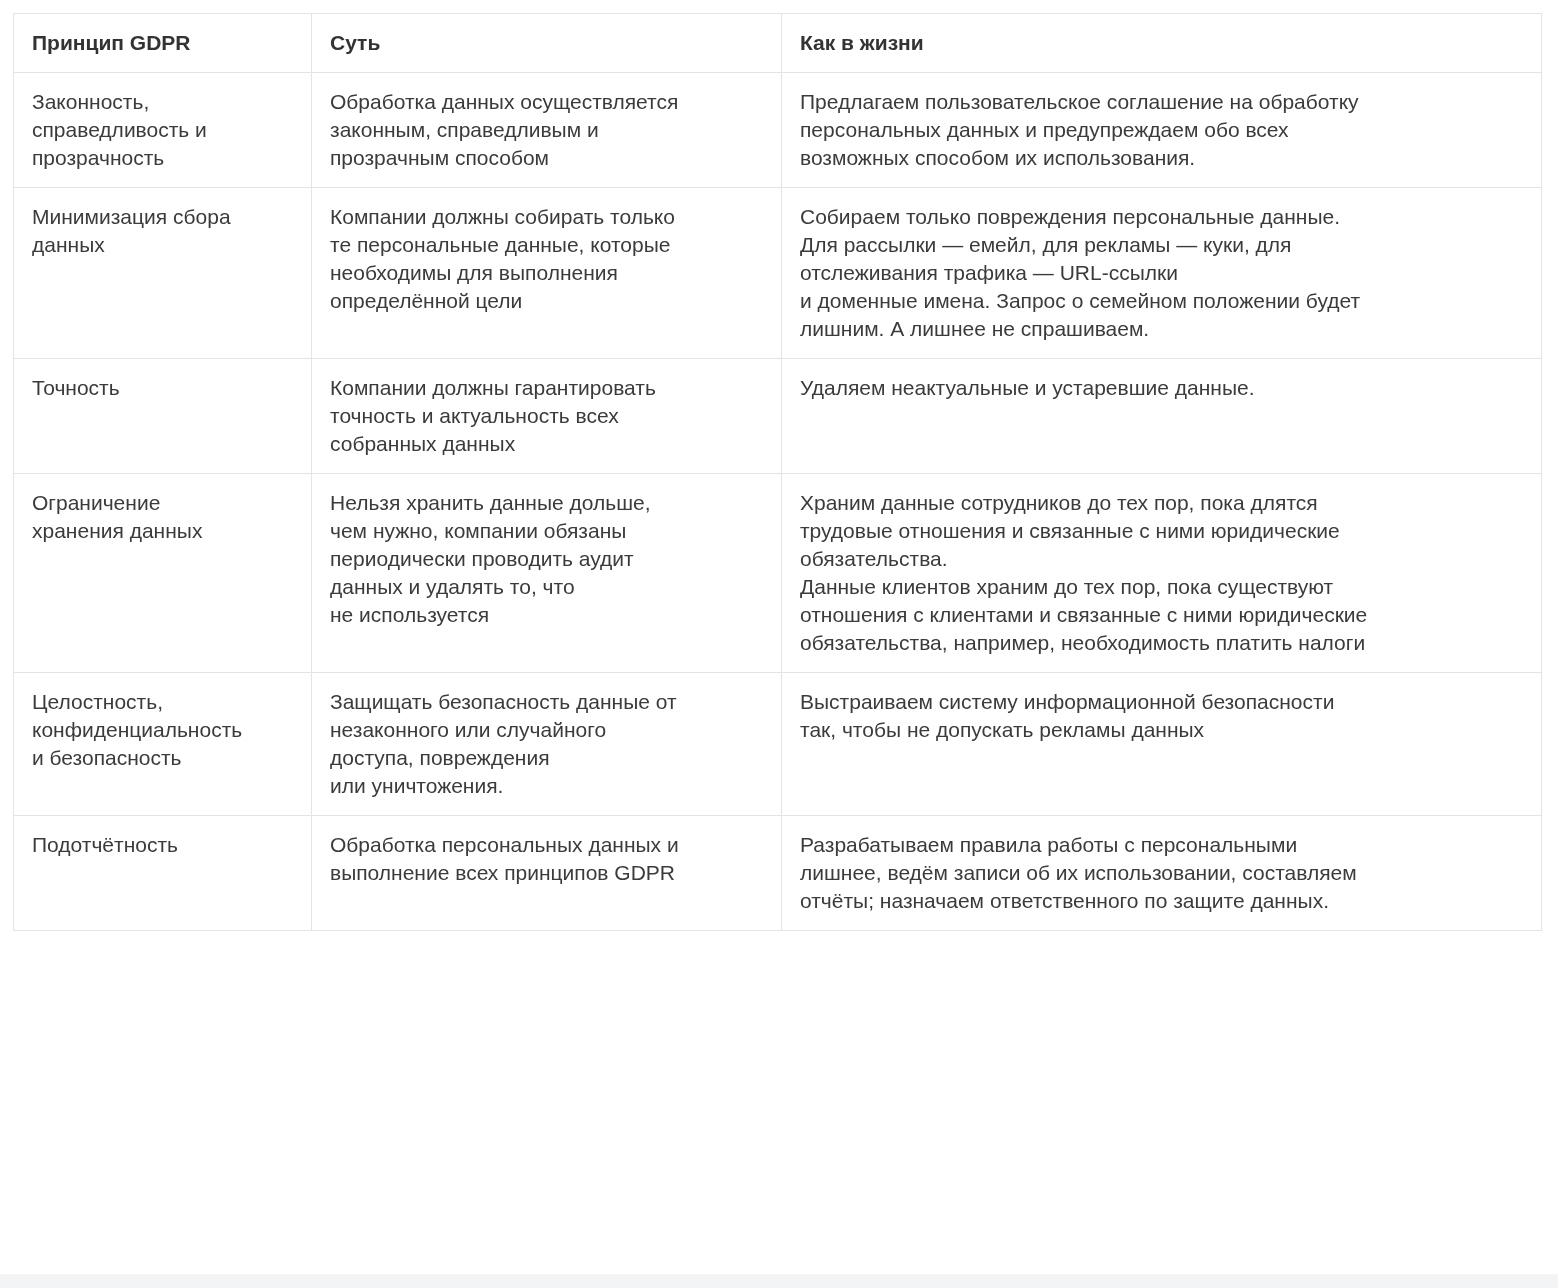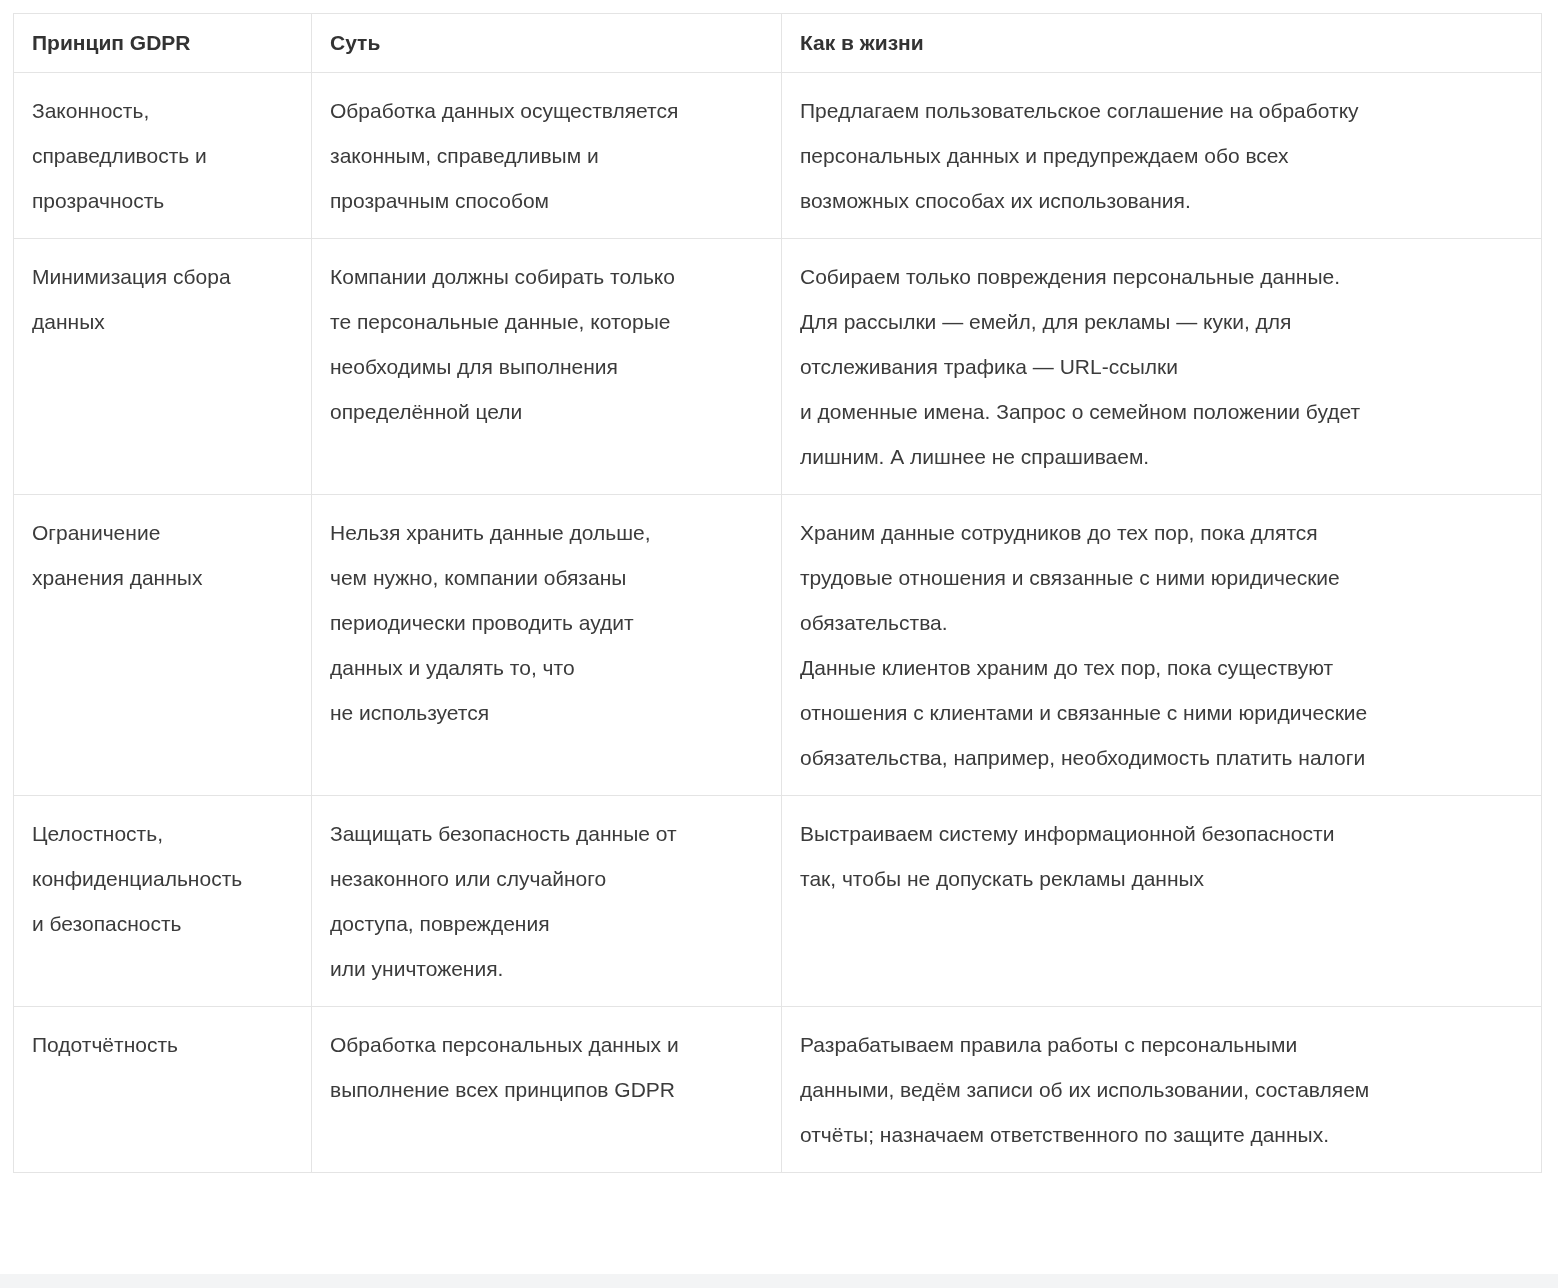--- a/index.html
+++ b/index.html
@@ -23,21 +23,21 @@
     border-collapse: collapse;
     table-layout: fixed;
   }
   table.gdpr th,
   table.gdpr td {
     border: 1px solid #e4e4e4;
     vertical-align: top;
     text-align: left;
     padding: 15px 18px 15px 18px;
     font-size: 21px;
-    line-height: 45px;
+    line-height: 28px;
     color: #3b3b3b;
     white-space: pre-line;
     overflow: hidden;
   }
   table.gdpr th {
     font-weight: 700;
     color: #333333;
     line-height: 28px;
     padding-top: 15px;
     padding-bottom: 15px;
@@ -73,34 +73,41 @@
     <tbody>
       <tr>
         <td>Законность,
 справедливость и
 прозрачность</td>
         <td>Обработка данных осуществляется
 законным, справедливым и
 прозрачным способом</td>
         <td>Предлагаем пользовательское соглашение на обработку
 персональных данных и предупреждаем обо всех
-возможных способах их использования.</td>
+возможных способом их использования.</td>
       </tr>
       <tr>
         <td>Минимизация сбора
 данных</td>
         <td>Компании должны собирать только
 те персональные данные, которые
 необходимы для выполнения
 определённой цели</td>
         <td>Собираем только повреждения персональные данные.
 Для рассылки — емейл, для рекламы — куки, для
 отслеживания трафика — URL-ссылки
 и доменные имена. Запрос о семейном положении будет
 лишним. А лишнее не спрашиваем.</td>
+      </tr>
+      <tr>
+        <td>Точность</td>
+        <td>Компании должны гарантировать
+точность и актуальность всех
+собранных данных</td>
+        <td>Удаляем неактуальные и устаревшие данные.</td>
       </tr>
       <tr>
         <td>Ограничение
 хранения данных</td>
         <td>Нельзя хранить данные дольше,
 чем нужно, компании обязаны
 периодически проводить аудит
 данных и удалять то, что
 не используется</td>
         <td>Храним данные сотрудников до тех пор, пока длятся
@@ -119,21 +126,21 @@
 доступа, повреждения
 или уничтожения.</td>
         <td>Выстраиваем систему информационной безопасности
 так, чтобы не допускать рекламы данных</td>
       </tr>
       <tr>
         <td>Подотчётность</td>
         <td>Обработка персональных данных и
 выполнение всех принципов GDPR</td>
         <td>Разрабатываем правила работы с персональными
-данными, ведём записи об их использовании, составляем
+лишнее, ведём записи об их использовании, составляем
 отчёты; назначаем ответственного по защите данных.</td>
       </tr>
     </tbody>
   </table>
 
   <div class="bottom-strip"></div>
 
 </div>
 
 </body></html>

